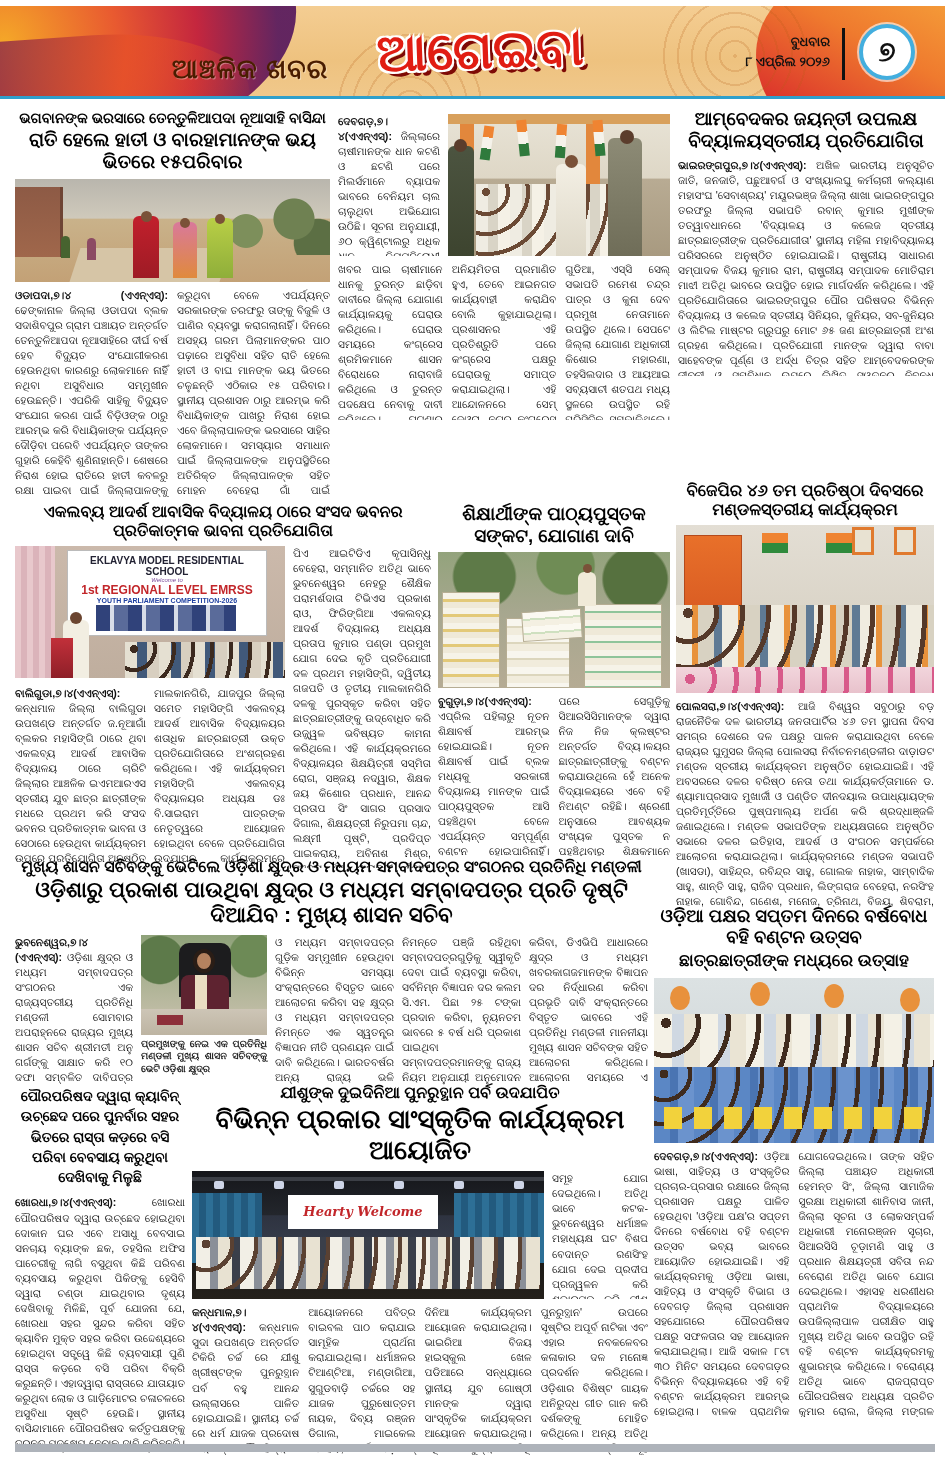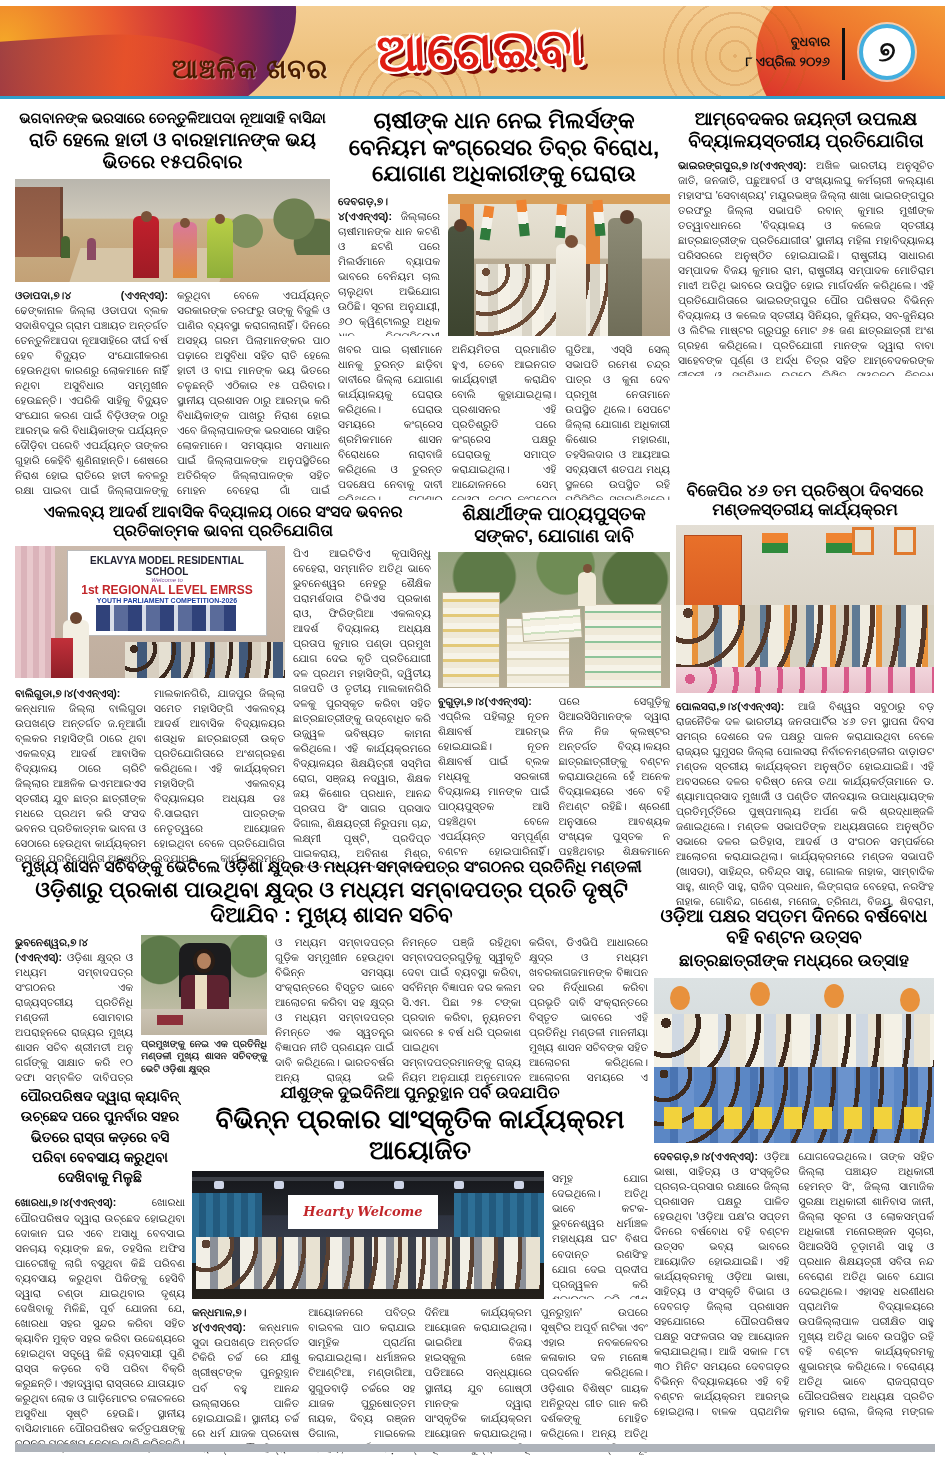--- a/index.html
+++ b/index.html
@@ -93,21 +93,20 @@
       <div class="persn" style="left:46px;bottom:24px;width:9px;height:22px;background:#47632f;"></div>
       <div class="persn" style="left:72px;bottom:22px;width:9px;height:22px;background:#8c4a63;"></div>
     </div>
     <div class="cols" style="margin-top:6px;height:212px;overflow:hidden;">
       <p class="col bodytext"><b class="dl">ଓଡାପଦା,୭।୪ (ଏଏନ୍‌ଏସ୍):</b> <span>ଢେଙ୍କାନାଳ ଜିଲ୍ଲା ଓଡାପଦା ବ୍ଲକ ସଦାଶିବପୁର ଗ୍ରାମ ପଞ୍ଚାୟତ ଅନ୍ତର୍ଗତ ତେନ୍ତୁଳିଆପଦା ନୂଆସାହିରେ ଦୀର୍ଘ ବର୍ଷ ହେବ ବିଦ୍ୟୁତ ସଂଯୋଗୀକରଣ ହେଉନଥିବା କାରଣରୁ ଲୋକମାନେ ନାହିଁ ନଥିବା ଅସୁବିଧାର ସମ୍ମୁଖୀନ ହେଉଛନ୍ତି। ଏପରିକି ସାହିକୁ ବିଦ୍ୟୁତ ସଂଯୋଗ କରଣ ପାଇଁ ବିଡ଼ିଓଙ୍କ ଠାରୁ ଆରମ୍ଭ କରି ବିଧାୟିକାଙ୍କ ପର୍ଯ୍ୟନ୍ତ ଦୌଡ଼ିବା ପରେବି ଏପର୍ଯ୍ୟନ୍ତ ତାଙ୍କର ଗୁହାରି କେହିବି ଶୁଣିନାହାନ୍ତି। ଶେଷରେ ନିରାଶ ହୋଇ ରାତିରେ ହାତୀ କବଳରୁ ରକ୍ଷା ପାଇବା ପାଇଁ ଜିଲ୍ଲାପାଳଙ୍କୁ ନିଜର ଗୁହାରି ଜଣାଇଛନ୍ତି ତେନ୍ତୁଳିଆପଦା ନୂଆସାହିର ବାସିନ୍ଦା। ଦୀର୍ଘବର୍ଷ ଧରି ନୂତନ ଢେଙ୍କପଥ ପାଇଁ ନିଜର ଜିଦ୍‌ରେ ଅଛନ୍ତି ପଥ ଜଙ୍ଗଲ ଜଗାରେ ବଢ଼ବାସ</span></p>
       <p class="col bodytext"><span>କରୁଥିବା ବେଳେ ଏପର୍ଯ୍ୟନ୍ତ ସରକାରଙ୍କ ତରଫରୁ ତାଙ୍କୁ ବିଜୁଳି ଓ ପାଣିର ବ୍ୟବସ୍ଥା କରାଗଲାନାହିଁ। ଦିନରେ ଅସହ୍ୟ ଗରମ ପିଲାମାନଙ୍କର ପାଠ ପଢ଼ାରେ ଅସୁବିଧା ସହିତ ରାତି ହେଲେ ହାତୀ ଓ ବାଘ ମାନଙ୍କ ଭୟ ଭିତରେ ଚଳୁଛନ୍ତି ଏଠିକାର ୧୫ ପରିବାର। ସ୍ଥାନୀୟ ପ୍ରଶାସନ ଠାରୁ ଆରମ୍ଭ କରି ବିଧାୟିକାଙ୍କ ପାଖରୁ ନିରାଶ ହୋଇ ଏବେ ଜିଲ୍ଲାପାଳଙ୍କ ଭରସାରେ ସାହିର ଲୋକମାନେ। ସମସ୍ୟାର ସମାଧାନ ପାଇଁ ଜିଲ୍ଲାପାଳଙ୍କ ଅନୁପସ୍ଥିତିରେ ଅତିରିକ୍ତ ଜିଲ୍ଲାପାଳଙ୍କ ସହିତ ମୋହନ ବେହେରା ଗାଁ ପାଇଁ ଅଧିକାରୀଙ୍କୁ ତୁରନ୍ତ ଭେଟି ସ୍ଥାନକୁ ପଠାଇ ସରକାରୀ ନିୟମ ଅନୁସାରେ ସେମାନଙ୍କୁ କିପରି ତୁରନ୍ତ ବିଜୁଳି ସଂଯୋଗ ଦିଆଯାଇ ପାରିବ ସେ ସମ୍ପର୍କରେ କାର୍ଯ୍ୟ କରିବାକୁ ପ୍ରତିଶ୍ରୁତି ଦେଇଛନ୍ତି।</span></p>
     </div>
   </div>
 
   <div class="art" style="left:338px;top:108px;width:332px;">
-    <div class="hl" style="font-size:22.5px;">ଚାଷୀଙ୍କ ଧାନ ନେଇ ମିଲର୍ସଙ୍କ ବେନିୟମ କଂଗ୍ରେସର ତିବ୍ର ବିରୋଧ, ଯୋଗାଣ ଅଧିକାରୀଙ୍କୁ ଘେରାଉ</div>
     <div style="display:flex;gap:8px;margin-top:6px;height:142px;">
       <p class="bodytext" style="width:102px;flex:none;overflow:hidden;"><b class="dl">ଦେବଗଡ଼,୭।୪(ଏଏନ୍‌ଏସ୍):</b> <span>ଜିଲ୍ଲାରେ ଚାଷୀମାନଙ୍କ ଧାନ କଟଣି ଓ ଛଟଣି ପରେ ମିଲର୍ସମାନେ ବ୍ୟାପକ ଭାବରେ ବେନିୟମ ଚାଲ ଚାଲୁଥିବା ଅଭିଯୋଗ ଉଠିଛି। ସୂଚନା ଅନୁଯାୟୀ, ୬୦ କ୍ୱିଣ୍ଟାଲରୁ ଅଧିକ ଧାନ ନିୟମବିରୋଧୀ ଭାବରେ ଗଛିତ ରଖାଯାଇଛି, ଯାହା ଚାଷୀମାନଙ୍କ ଅଧିକାରକୁ ସରାସରି ହାନି କରୁଛି। ଏହି ଘଟଣାର</span></p>
       <div class="ph" style="flex:1;height:142px;background:linear-gradient(180deg,#e8e3d6 0%,#ded7c6 45%,#b8ab93 46%,#a89a80 100%);">
         <div style="position:absolute;left:12px;top:0;width:14px;height:90px;background:#e2873c;"></div>
         <div style="position:absolute;right:70px;top:0;width:14px;height:90px;background:#e2873c;"></div>
         <div style="position:absolute;left:0;top:0;width:100%;height:10px;background:#d8a05c;"></div>
         <div style="position:absolute;left:34px;top:12px;width:10px;height:34px;background:linear-gradient(180deg,#ef8432 33%,#f5f2ea 33% 66%,#2f7a3c 66%);transform:rotate(8deg);"></div>
         <div style="position:absolute;left:70px;top:6px;width:10px;height:36px;background:linear-gradient(180deg,#ef8432 33%,#f5f2ea 33% 66%,#2f7a3c 66%);transform:rotate(-6deg);"></div>
         <div style="position:absolute;left:108px;top:10px;width:10px;height:34px;background:linear-gradient(180deg,#ef8432 33%,#f5f2ea 33% 66%,#2f7a3c 66%);transform:rotate(4deg);"></div>
         <div style="position:absolute;left:146px;top:6px;width:10px;height:36px;background:linear-gradient(180deg,#ef8432 33%,#f5f2ea 33% 66%,#2f7a3c 66%);transform:rotate(-5deg);"></div>

